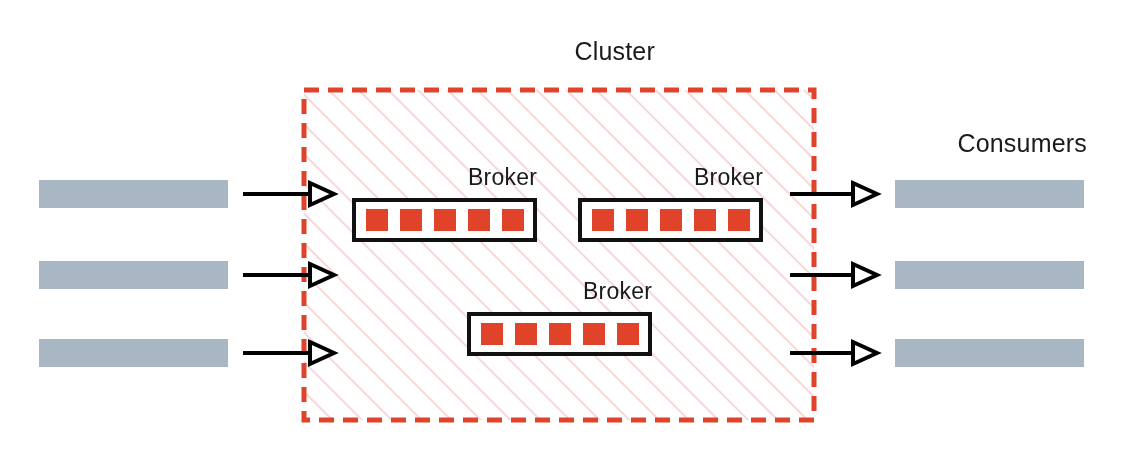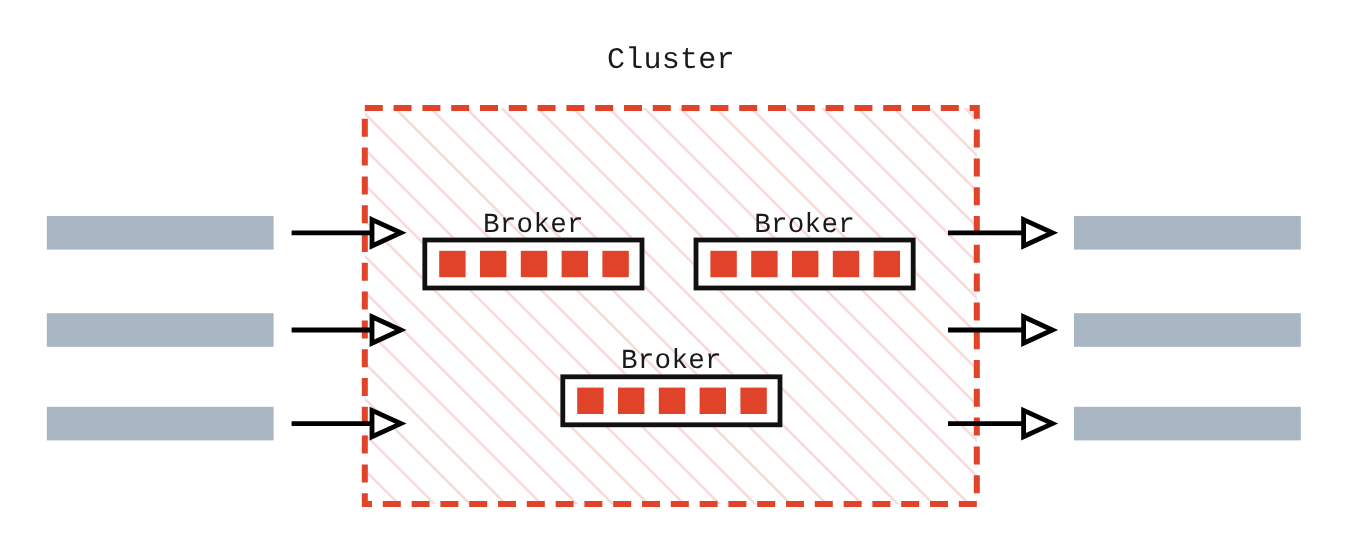--- a/index.html
+++ b/index.html
@@ -20,34 +20,33 @@
   .svg-layer {
     position: absolute;
     left: 0;
     top: 0;
     width: 1124px;
     height: 458px;
   }
   .label {
     position: absolute;
     color: #1a1a1a;
-    font-family: Liberation Mono, monospace;
+    font-family: Liberation Sans, sans-serif;
     font-weight: 400;
     white-space: nowrap;
-    text-align: center;
+    text-align: right;
     letter-spacing: 0.2px;
   }
   .title-label {
     font-size: 25px;
     line-height: 30px;
   }
   .broker-label {
     font-size: 23px;
     line-height: 28px;
-    margin-top: 10px;
   }
   .cluster-label {
     font-size: 25px;
     line-height: 30px;
   }
   .endpoint-bar {
     position: absolute;
     height: 28px;
     background: #a9b6c3;
   }
@@ -111,20 +110,21 @@
 
     <g>
       <line x1="790" y1="353" x2="855" y2="353" stroke="#000000" stroke-width="4"></line>
       <path d="M 853 342 L 877 353 L 853 364 Z" fill="#ffffff" stroke="#000000" stroke-width="4" stroke-linejoin="miter"></path>
     </g>
   </svg>
 
   <div class="label cluster-label" style="left:463px; top:36px; width:192px;">Cluster</div>
 
 
+  <div class="label title-label" style="left:895px; top:128px; width:192px;">Consumers</div>
 
   <div class="endpoint-bar" style="left:39px; top:180px; width:189px;"></div>
   <div class="endpoint-bar" style="left:39px; top:261px; width:189px;"></div>
   <div class="endpoint-bar" style="left:39px; top:339px; width:189px;"></div>
 
   <div class="endpoint-bar" style="left:895px; top:180px; width:189px;"></div>
   <div class="endpoint-bar" style="left:895px; top:261px; width:189px;"></div>
   <div class="endpoint-bar" style="left:895px; top:339px; width:189px;"></div>
 
   <div class="label broker-label" style="left:352px; top:163px; width:185px;">Broker</div>

